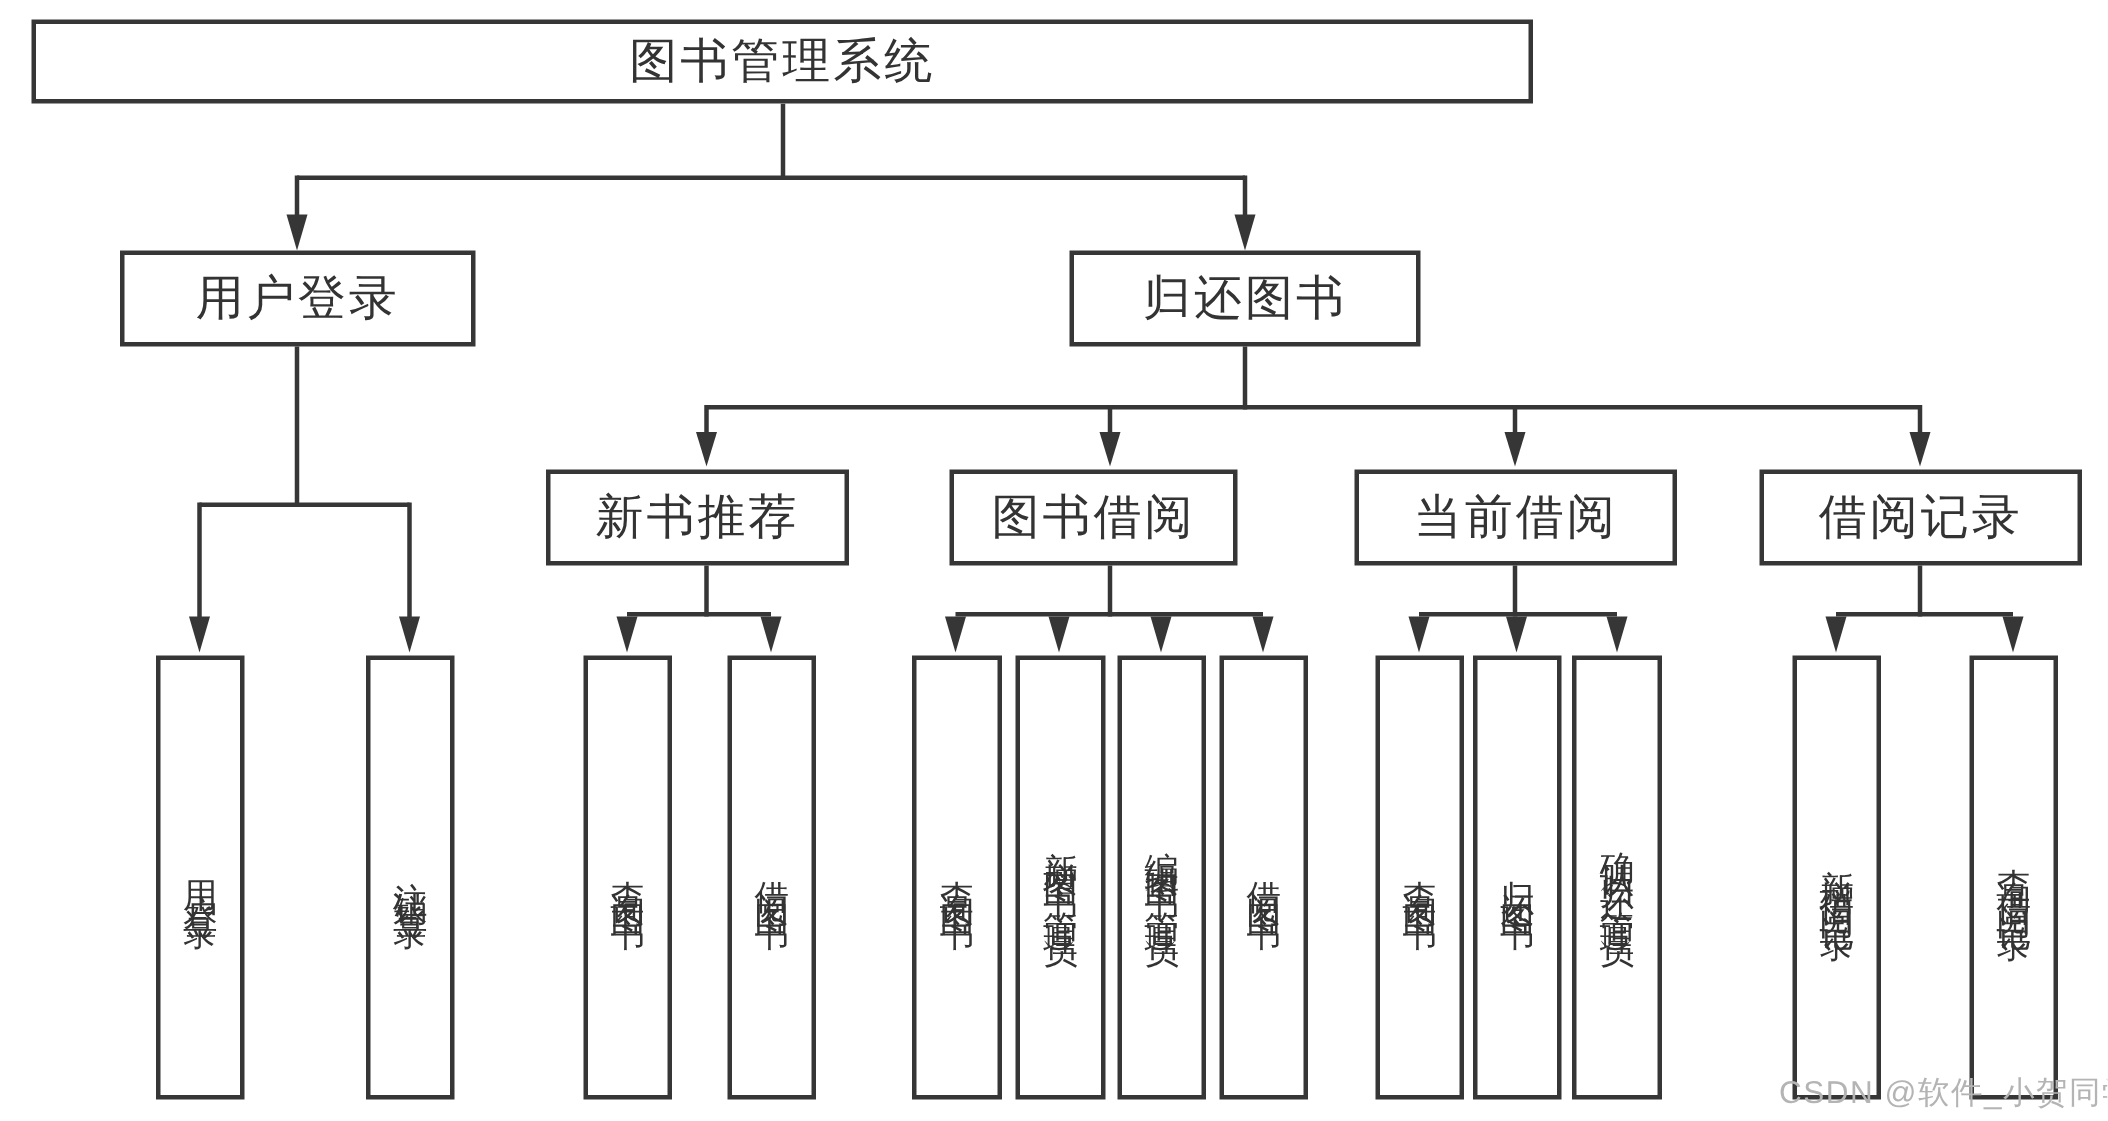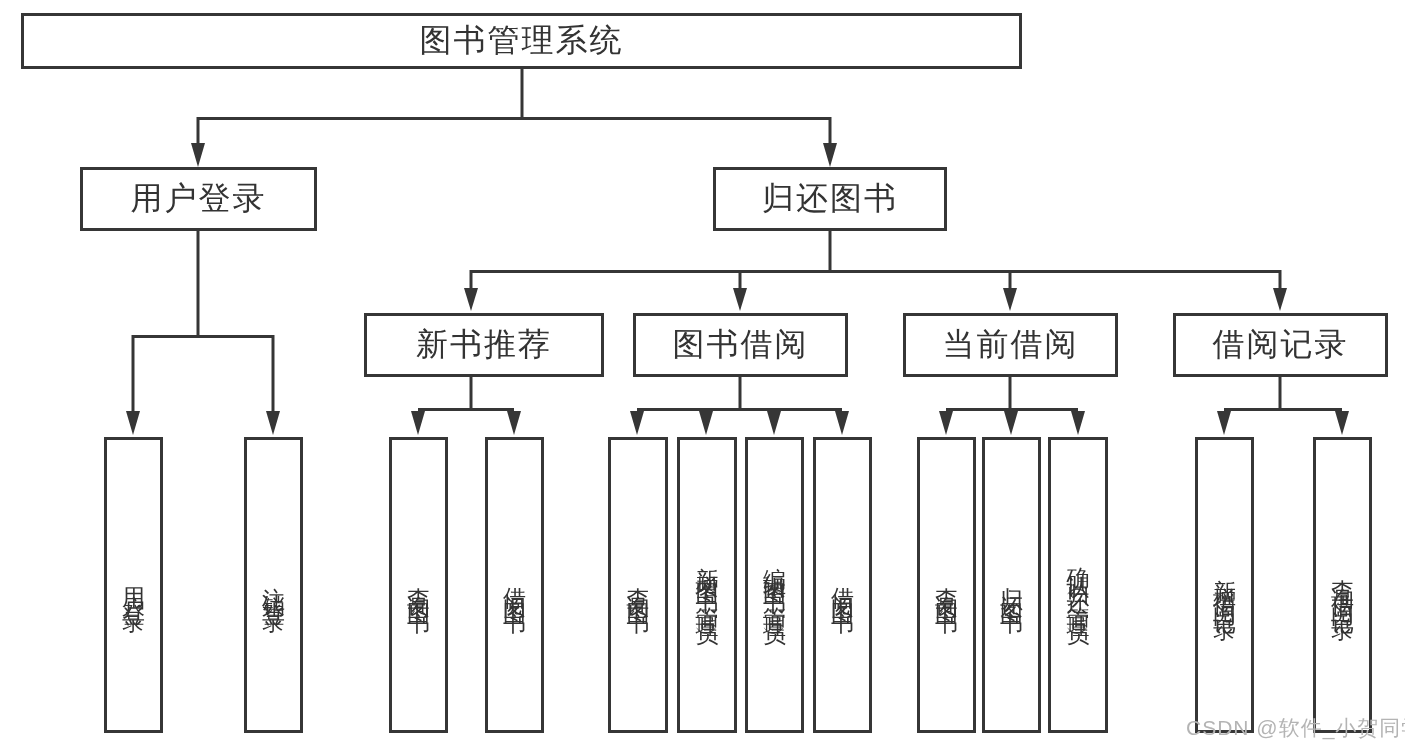--- a/index.html
+++ b/index.html
@@ -118,22 +118,22 @@
       <polygon points="1217,411 1231,411 1224,435"></polygon>
       <polygon points="1335,411 1349,411 1342,435"></polygon>
     </g>
   </svg>
 
   <div class="node h-node" style="left:21px; top:13px; width:1001px; height:56px;">图书管理系统</div>
 
   <div class="node h-node" style="left:80px; top:167px; width:237px; height:64px;">用户登录</div>
   <div class="node h-node" style="left:713px; top:167px; width:234px; height:64px;">归还图书</div>
 
-  <div class="node h-node" style="left:364px; top:313px; width:240px; height:64px;font-family:Liberation Serif, serif;">新书推荐</div>
-  <div class="node h-node" style="left:633px; top:313px; width:215px; height:64px;">图书借阅</div>
+  <div class="node h-node" style="left:364px; top:313px; width:202px; height:64px;font-family:Liberation Serif, serif;">新书推荐</div>
+  <div class="node h-node" style="left:633px; top:313px; width:192px; height:64px;">图书借阅</div>
   <div class="node h-node" style="left:903px; top:313px; width:215px; height:64px;text-align:right;">当前借阅</div>
   <div class="node h-node" style="left:1173px; top:313px; width:215px; height:64px;">借阅记录</div>
 
   <div class="node v-node" style="left:104px; top:437px; width:59px; height:296px;">用户登录</div>
   <div class="node v-node" style="left:244px; top:437px; width:59px; height:296px;">注销登录</div>
 
   <div class="node v-node" style="left:389px; top:437px; width:59px; height:296px;">查询图书</div>
   <div class="node v-node" style="left:485px; top:437px; width:59px; height:296px;">借阅图书</div>
 
   <div class="node v-node" style="left:608px; top:437px; width:60px; height:296px;">查询图书</div>

